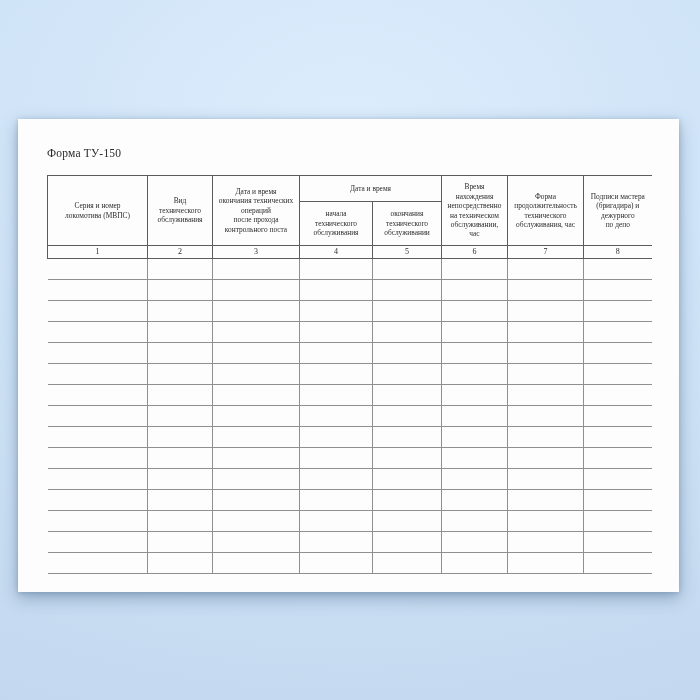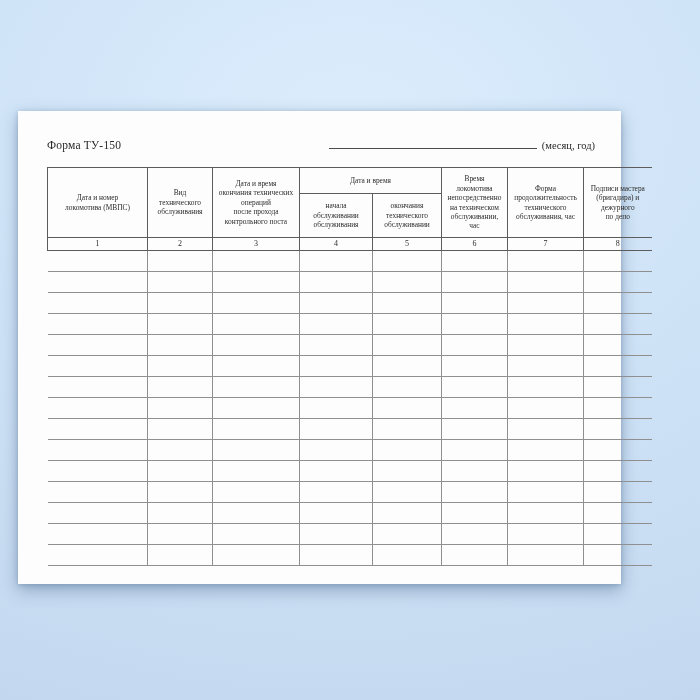--- a/index.html
+++ b/index.html
@@ -3,21 +3,21 @@
 <meta charset="utf-8">
 <style>
   html,body{margin:0;padding:0;}
   body{
     width:700px;height:700px;position:relative;overflow:hidden;
     background: radial-gradient(130% 95% at 50% 18%, #dcedfc 0%, #cfe3f7 45%, #c2d7ee 100%);
     font-family:"Liberation Serif","DejaVu Serif",serif;
     color:#2c2a28;
   }
   .paper{
-    position:absolute;left:18px;top:111px;width:603px;height:473px;
+    position:absolute;left:18px;top:119px;width:661px;height:473px;
     background:#fdfdfe;
     box-shadow:0 6px 16px rgba(62,92,132,.42), 0 1px 5px rgba(62,92,132,.30);
   }
   .toprow{
     position:absolute;left:29px;right:26px;top:28px;
     display:flex;justify-content:space-between;align-items:flex-end;
   }
   .form-title{font-size:11.5px;line-height:13px;letter-spacing:.2px;}
   .month-group{display:flex;align-items:flex-end;}
   .blank-line{width:208px;height:1px;border-bottom:1px solid #4a4a4a;margin-bottom:3px;}
@@ -44,68 +44,64 @@
   .no-l{border-left:none !important;}
   .no-r{border-right:none !important;}
 </style>
 </head>
 <body>
 
 <div class="paper">
 
   <div class="toprow">
     <div class="form-title">Форма ТУ-150</div>
-    <div class="month-group">
-      <div class="blank-line"></div>
-      <div class="month-caption">(месяц, год)</div>
-    </div>
   </div>
 
   <table class="form-table">
     <colgroup>
       <col style="width:100px">
         <col style="width:65px">
         <col style="width:87px">
       <col style="width:73px">
         <col style="width:69px">
         <col style="width:66px">
       <col style="width:76px">
         <col style="width:68px">
     </colgroup>
     <thead>
       <tr class="h-group">
-        <td class="hc" rowspan="2">Дата и номер
+        <td class="hc" rowspan="2">Серия и номер
 локомотива (МВПС)</td>
         <td class="hc" rowspan="2">Вид
 технического
 обслуживания</td>
         <td class="hc" rowspan="2">Дата и время
 окончания технических
 операций
 после прохода
 контрольного поста</td>
         <td class="hc" colspan="2">Дата и время</td>
         <td class="hc" rowspan="2">Время
-локомотива
+нахождения
 непосредственно
 на техническом
 обслуживании,
 час</td>
         <td class="hc" rowspan="2">Форма
 продолжительность
 технического
 обслуживания, час</td>
         <td class="hc no-r" rowspan="2">Подписи мастера
 (бригадира) и
 дежурного
 по депо</td>
       </tr>
       <tr class="h-sub">
         <td class="hc">начала
-обслуживании
+технического
 обслуживания</td>
         <td class="hc">окончания
 технического
 обслуживании</td>
       </tr>
       <tr class="h-num">
         <td class="hnum">1</td>
         <td class="hnum">2</td>
         <td class="hnum">3</td>
         <td class="hnum">4</td>

